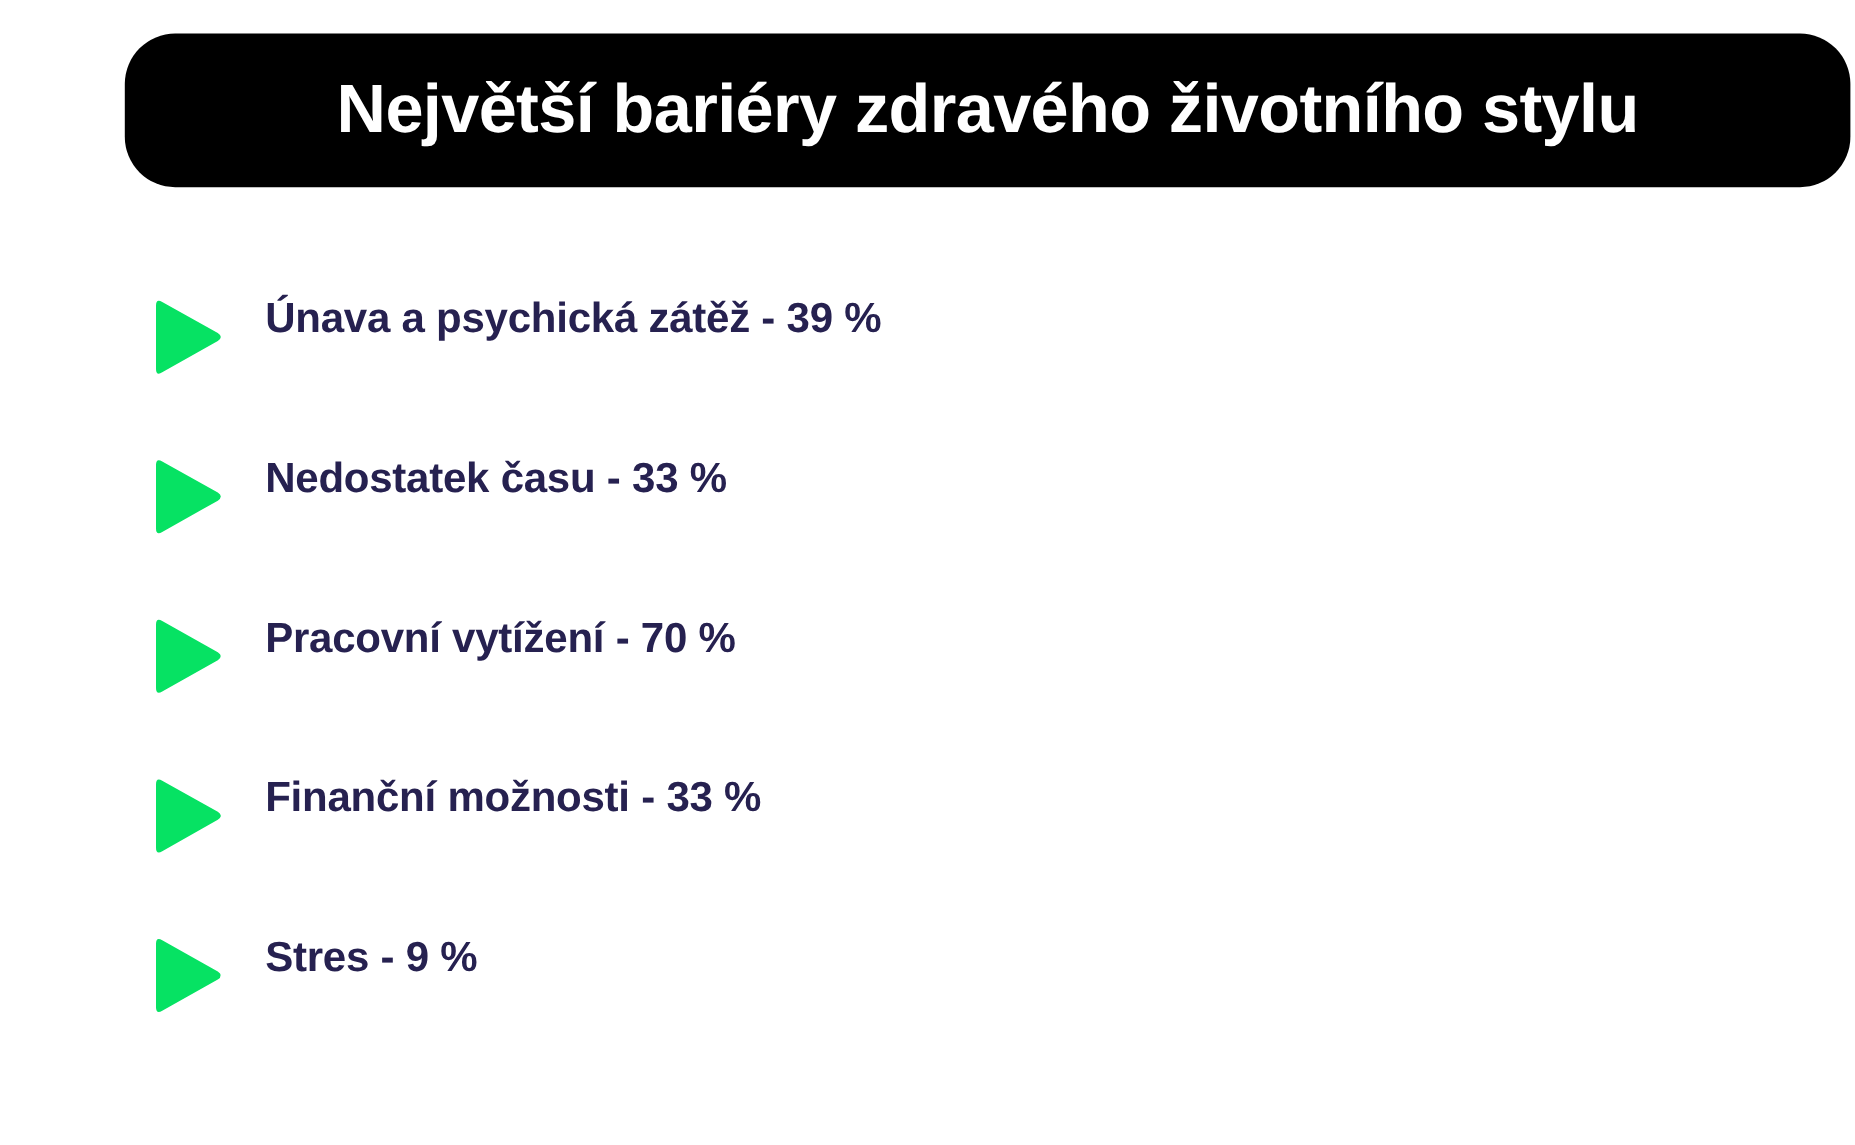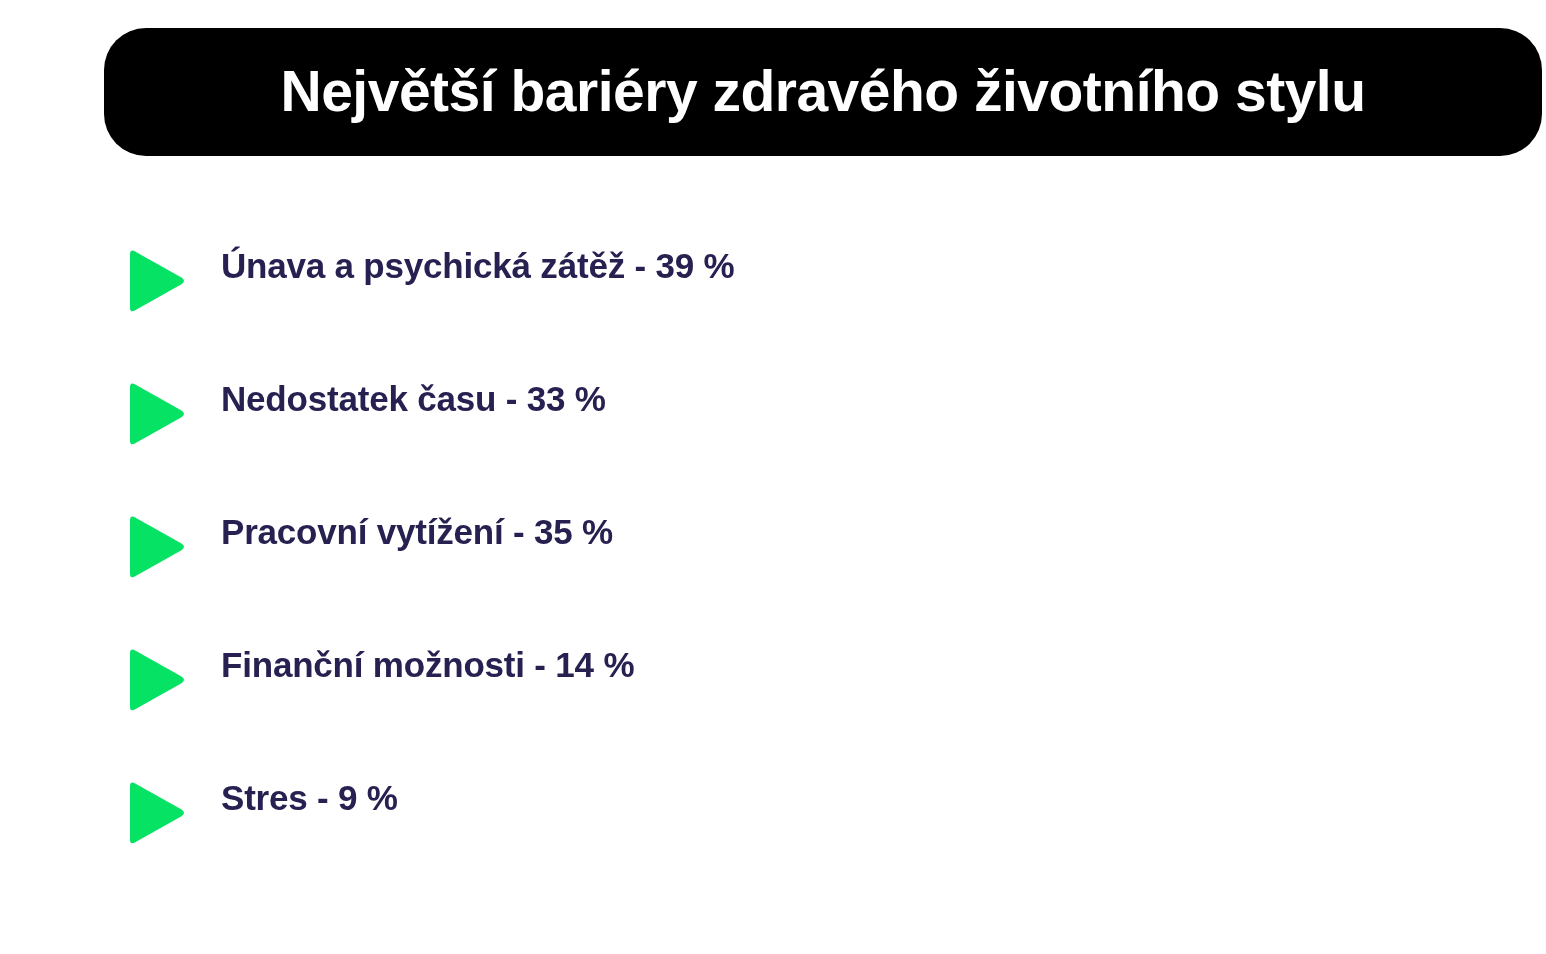--- a/index.html
+++ b/index.html
@@ -103,28 +103,28 @@
       <svg class="bullet-marker" viewBox="0 0 63 66">
         <path d="M6 6.5 Q6 0.5 11.2 3.6 L57.5 29.5 Q62.5 32.8 57.5 36.2 L11.2 62.3 Q6 65.4 6 59.4 Z" fill="#06E263"></path>
       </svg>
       <span class="bullet-label">Nedostatek času - 33 %</span>
     </div>
 
     <div class="bullet-item">
       <svg class="bullet-marker" viewBox="0 0 63 66">
         <path d="M6 6.5 Q6 0.5 11.2 3.6 L57.5 29.5 Q62.5 32.8 57.5 36.2 L11.2 62.3 Q6 65.4 6 59.4 Z" fill="#06E263"></path>
       </svg>
-      <span class="bullet-label">Pracovní vytížení - 35 %</span>
+      <span class="bullet-label">Pracovní vytížení - 70 %</span>
     </div>
 
     <div class="bullet-item">
       <svg class="bullet-marker" viewBox="0 0 63 66">
         <path d="M6 6.5 Q6 0.5 11.2 3.6 L57.5 29.5 Q62.5 32.8 57.5 36.2 L11.2 62.3 Q6 65.4 6 59.4 Z" fill="#06E263"></path>
       </svg>
-      <span class="bullet-label">Finanční možnosti - 14 %</span>
+      <span class="bullet-label">Finanční možnosti - 33 %</span>
     </div>
 
     <div class="bullet-item">
       <svg class="bullet-marker" viewBox="0 0 63 66">
         <path d="M6 6.5 Q6 0.5 11.2 3.6 L57.5 29.5 Q62.5 32.8 57.5 36.2 L11.2 62.3 Q6 65.4 6 59.4 Z" fill="#06E263"></path>
       </svg>
       <span class="bullet-label">Stres - 9 %</span>
     </div>
 
   </div>

